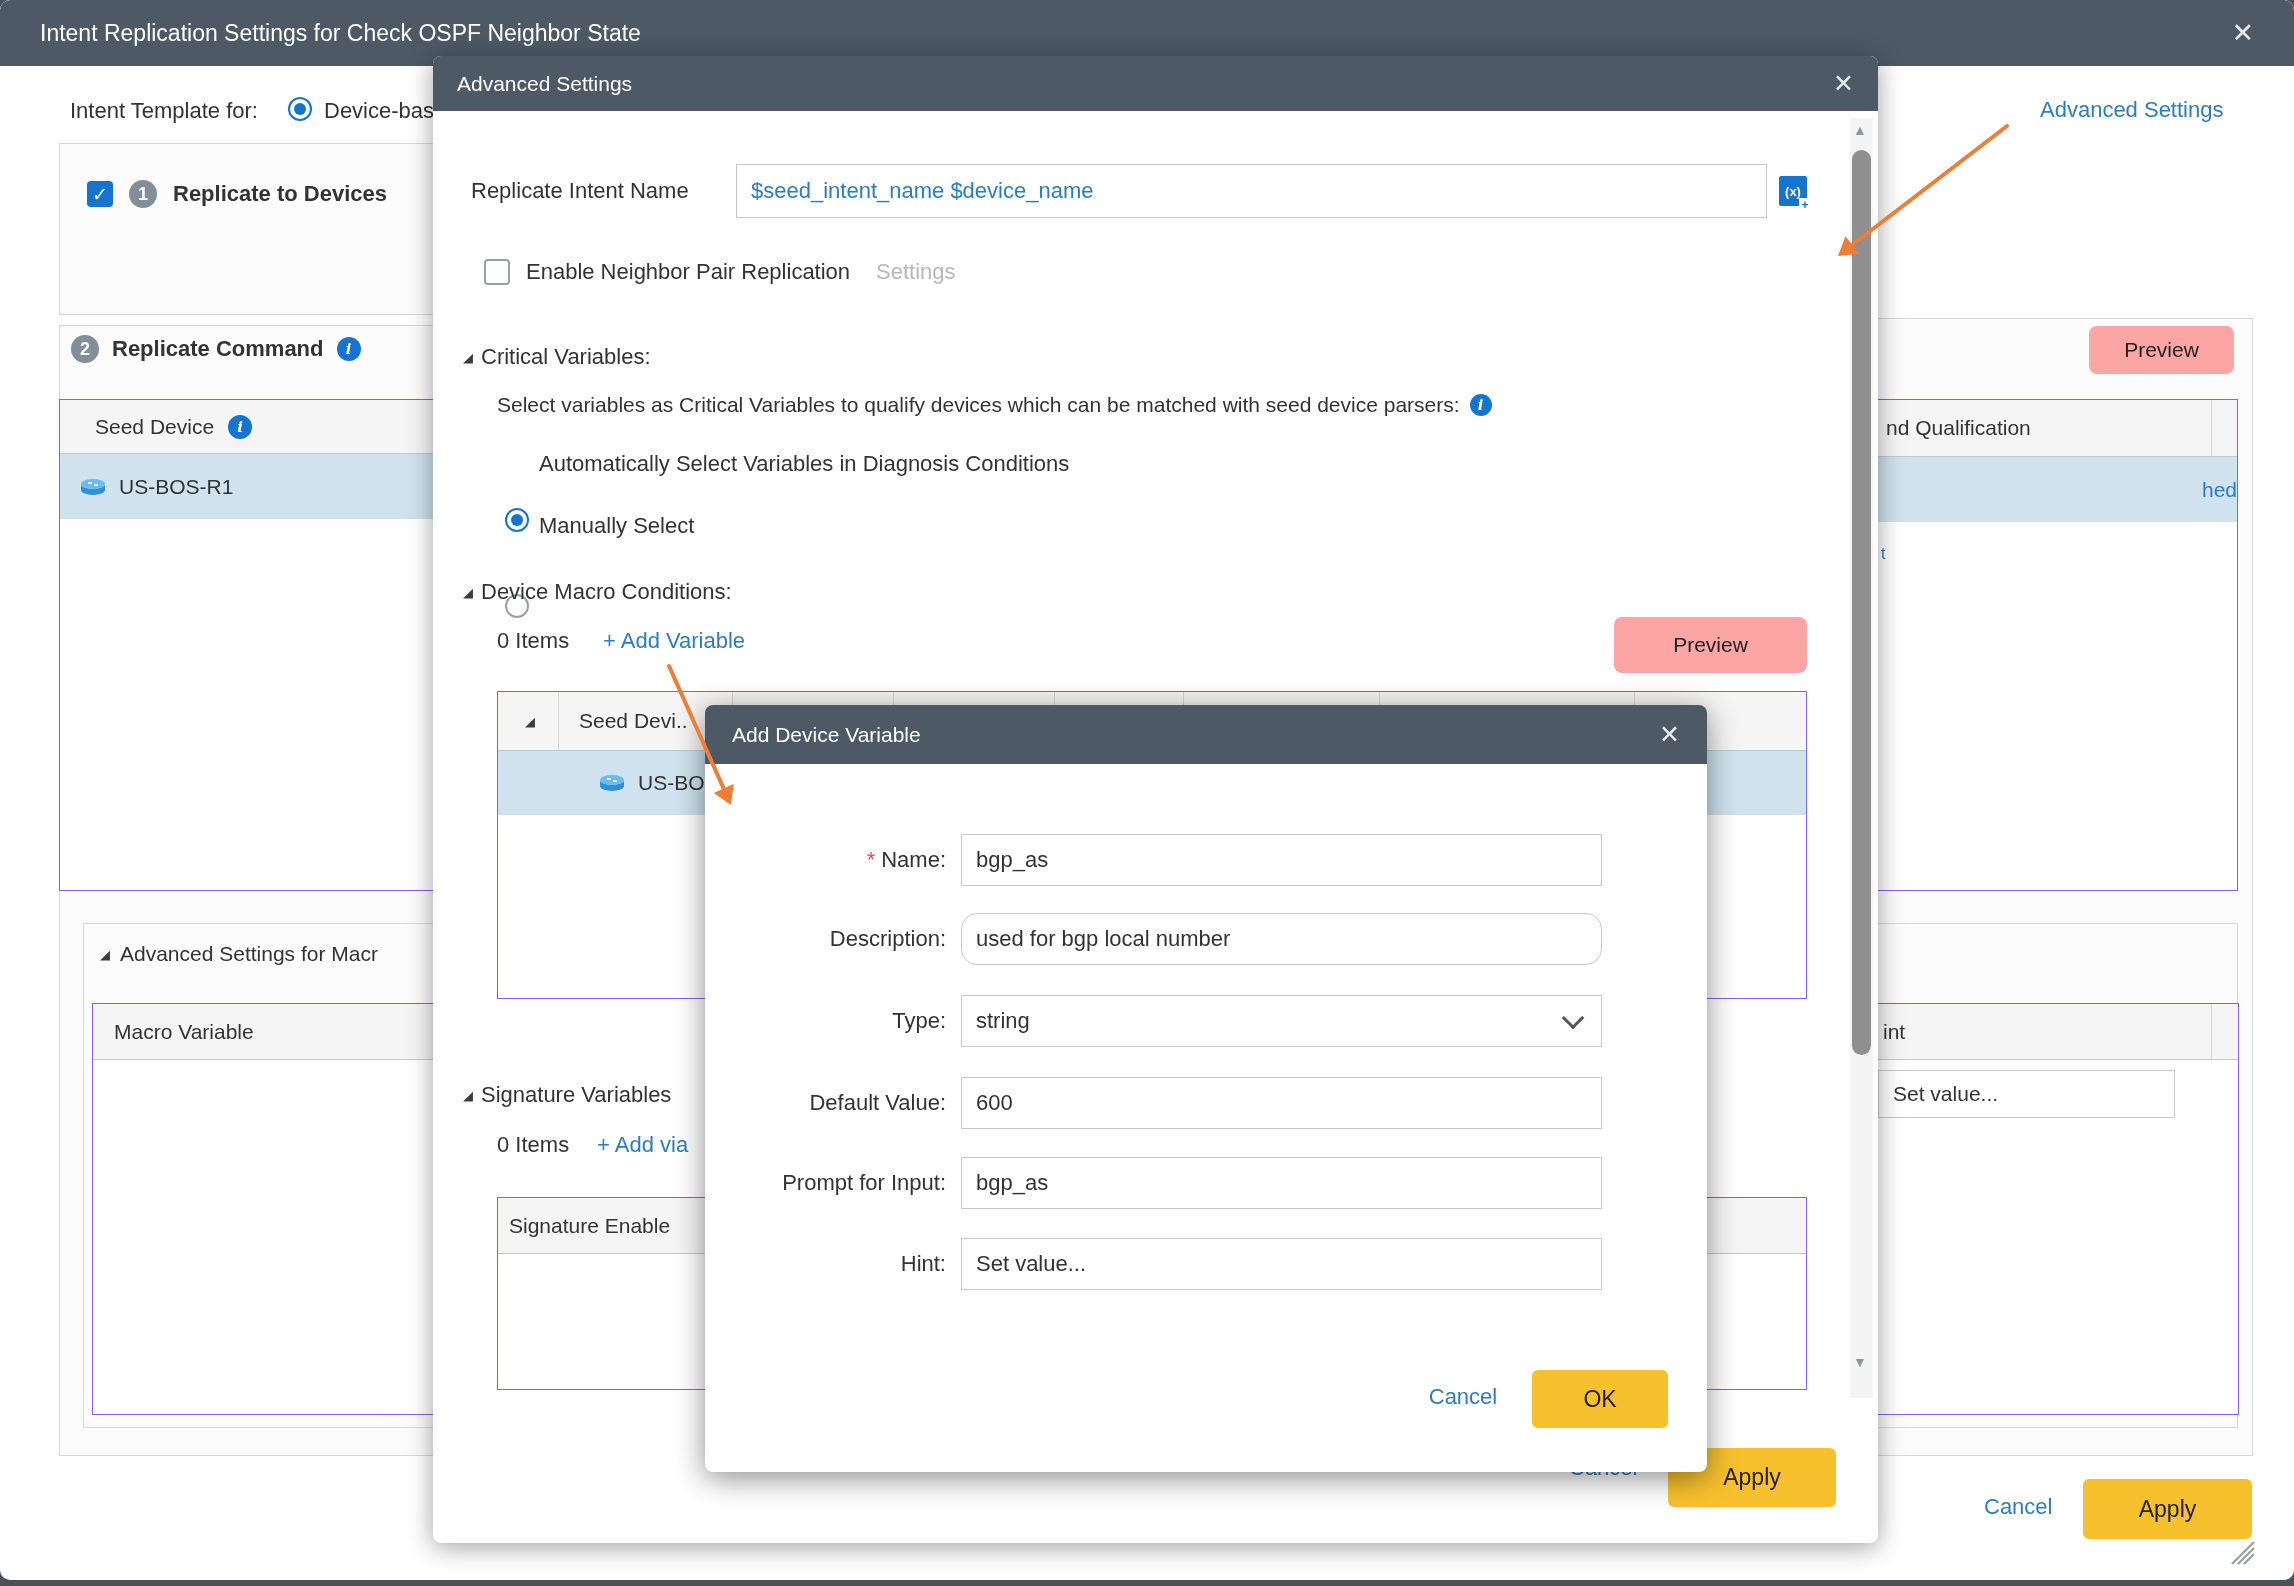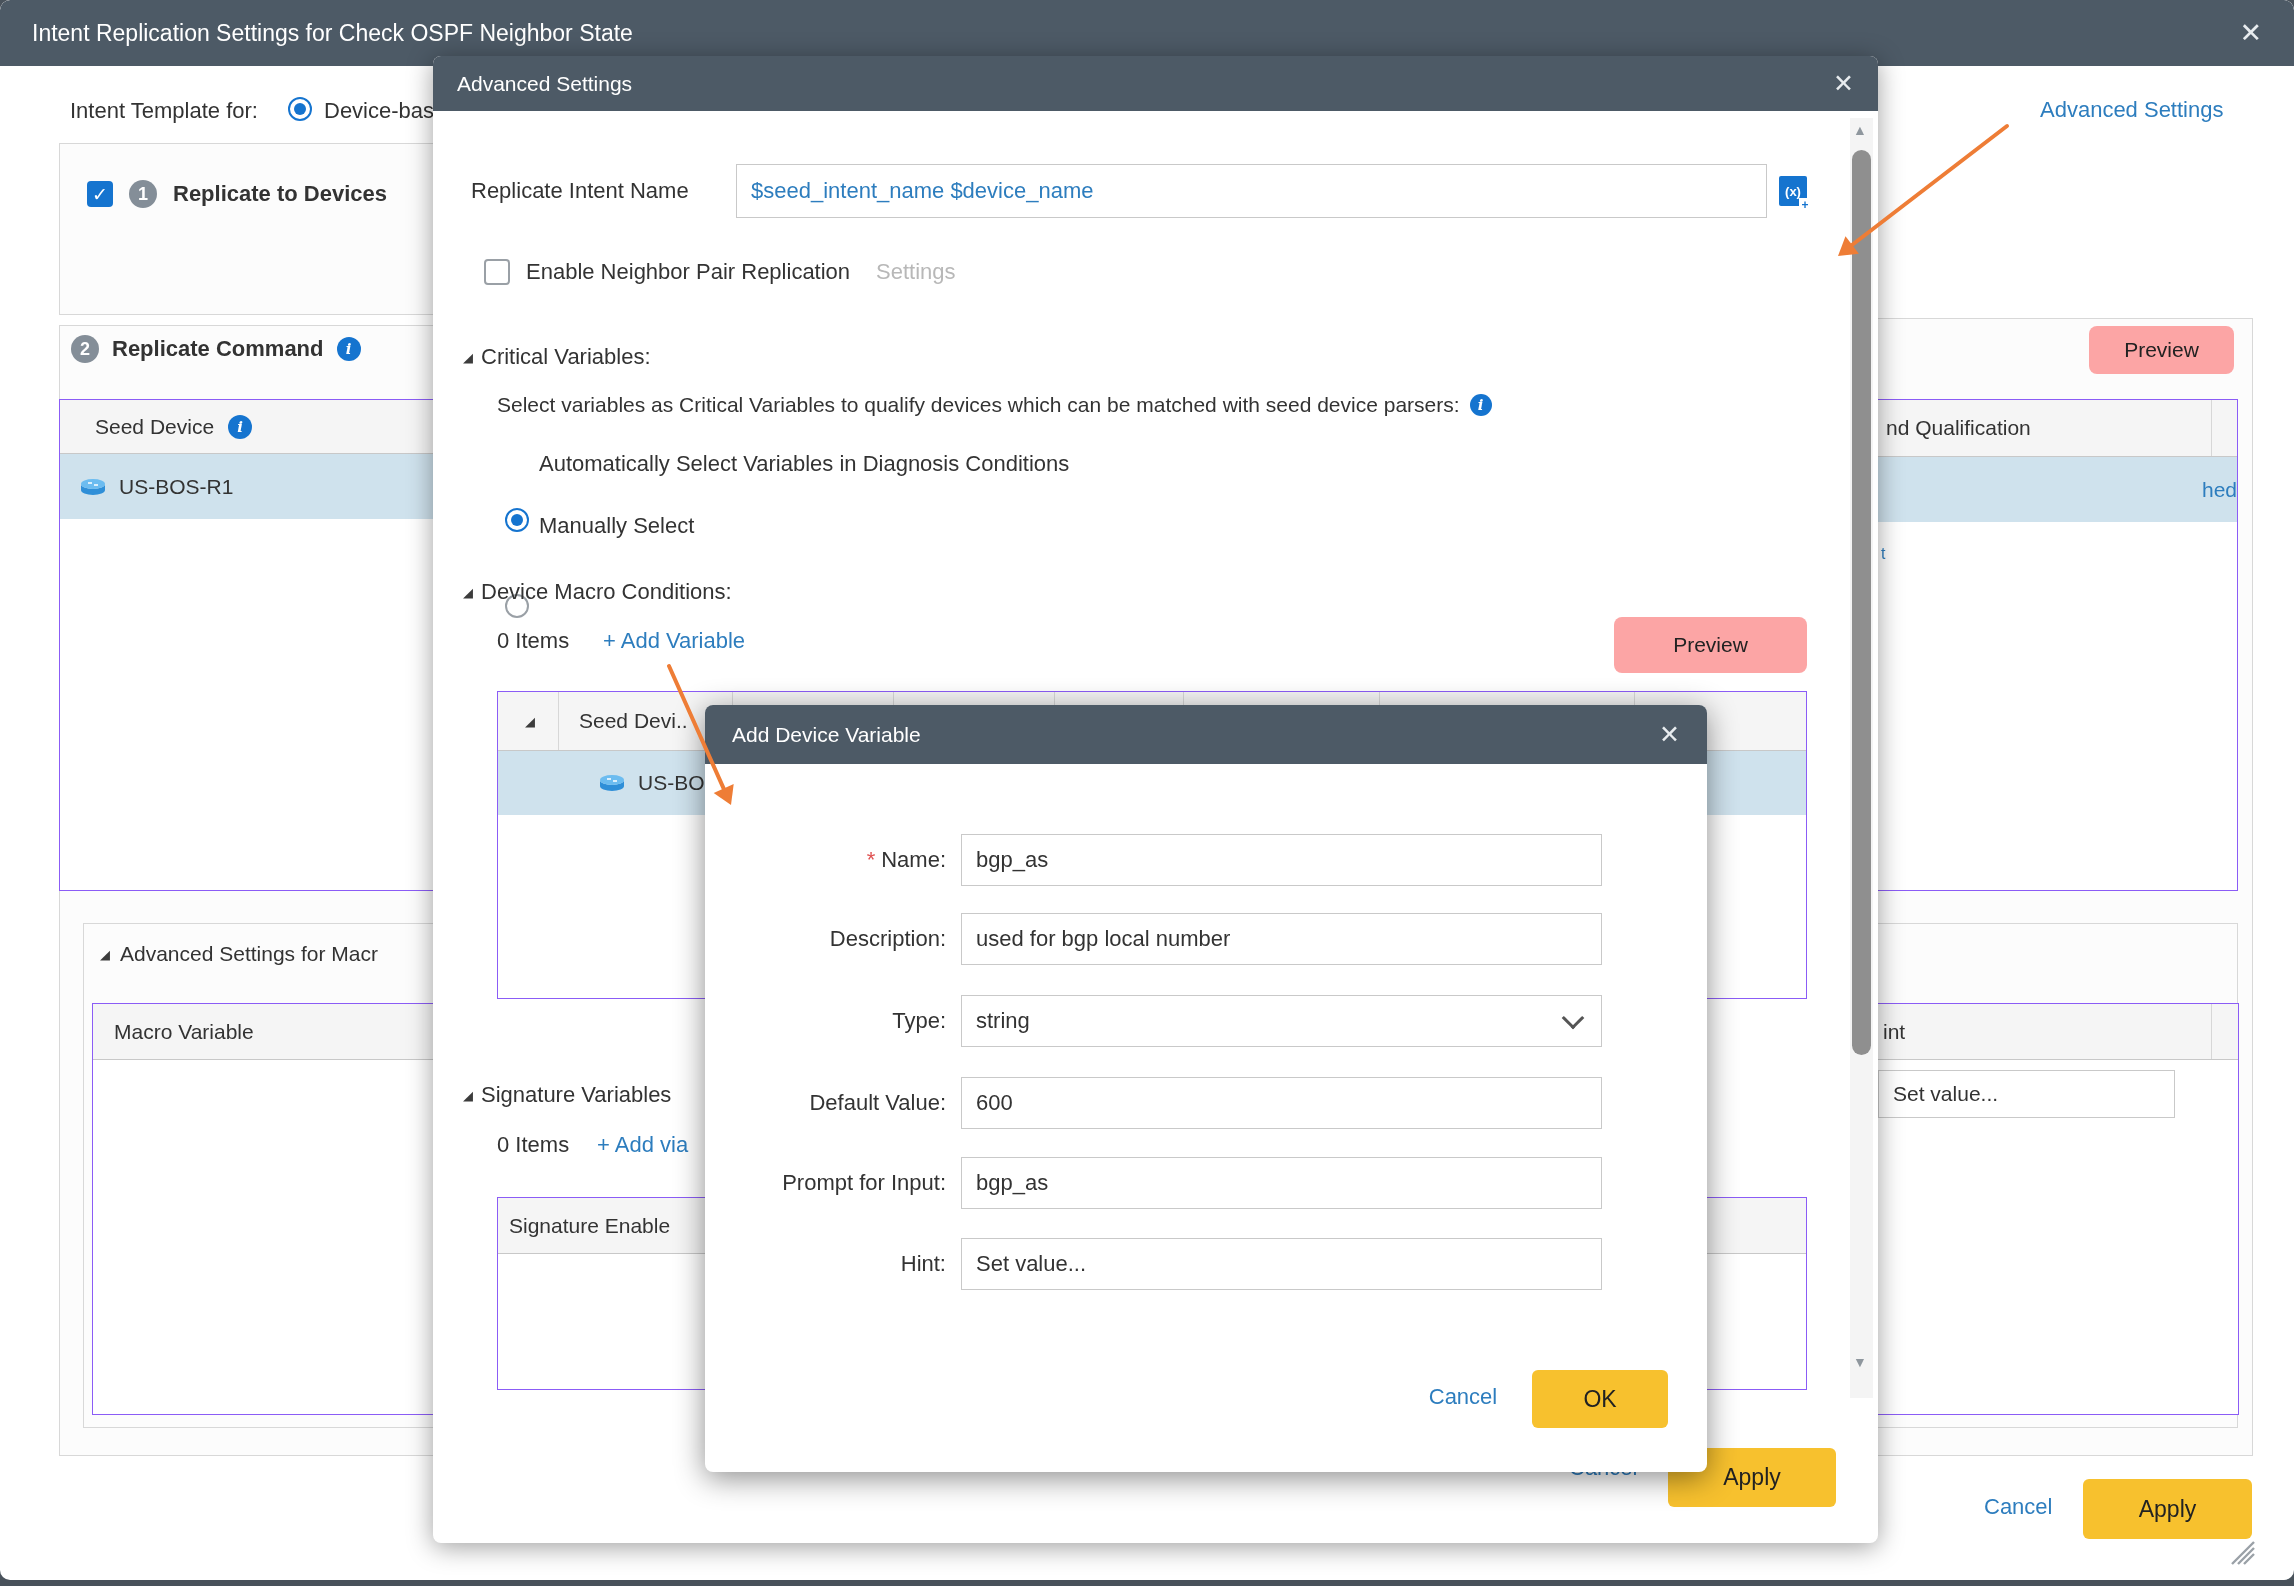--- a/index.html
+++ b/index.html
@@ -35,21 +35,21 @@
   .flexrow{display:flex;align-items:center;}
   .vline{position:absolute;top:0;width:1px;background:#d7d7d7;}
   .chev{width:13px;height:13px;border-right:3px solid #555;border-bottom:3px solid #555;transform:rotate(45deg);}
   .frag{overflow:hidden;white-space:nowrap;}
 </style>
 </head>
 <body>
 
 <div id="window">
 
-  <div class="abs dark-header" style="left:0;top:0;width:2294px;height:66px;padding:0 32px;box-sizing:border-box;border-radius:10px 10px 0 0;">
+  <div class="abs dark-header" style="left:0;top:0;width:2294px;height:66px;padding:0 40px;box-sizing:border-box;border-radius:10px 10px 0 0;">
     <div style="font-size:23px;">Intent Replication Settings for Check OSPF Neighbor State</div>
     <div class="close-x" style="margin-left:auto;">✕</div>
   </div>
 
   <div class="abs" style="left:70px;top:96px;font-size:22px;line-height:30px;">Intent Template for:</div>
   <div class="abs radio sel" style="left:288px;top:97px;"></div>
   <div class="abs frag" style="left:324px;top:96px;width:110px;font-size:22px;line-height:30px;">Device-bas</div>
 
   <div class="abs panel" style="left:59px;top:143px;width:601px;height:172px;">
     <div class="flexrow" style="position:absolute;left:27px;top:36px;gap:16px;">
@@ -237,21 +237,21 @@
       <span class="close-x" style="margin-left:auto;font-size:25px;">✕</span>
     </div>
 
     <div class="abs" style="left:40px;top:129px;width:201px;height:52px;display:flex;align-items:center;justify-content:flex-end;font-size:22px;gap:6px;">
       <span style="color:#e05252;">*</span>
       <span>Name:</span>
     </div>
     <input class="input abs" readonly="" style="left: 256px; top: 129px; width: 641px; height: 52px;" value="bgp_as">
 
     <div class="abs" style="left:40px;top:208px;width:201px;height:52px;display:flex;align-items:center;justify-content:flex-end;font-size:22px;">Description:</div>
-    <input class="input abs" readonly="" style="left: 256px; top: 208px; width: 641px; height: 52px;" value="used for bgp local number">
+    <input class="input abs" readonly="" style="left: 256px; top: 208px; width: 641px; height: 52px; border-radius: 16px;" value="used for bgp local number">
 
     <div class="abs" style="left:40px;top:290px;width:201px;height:52px;display:flex;align-items:center;justify-content:flex-end;font-size:22px;">Type:</div>
     <div class="abs input" style="left:256px;top:290px;width:641px;height:52px;display:flex;align-items:center;">
       <span>string</span>
       <span class="chev" style="margin-left:auto;margin-right:6px;margin-top:-6px;"></span>
     </div>
 
     <div class="abs" style="left:40px;top:372px;width:201px;height:52px;display:flex;align-items:center;justify-content:flex-end;font-size:22px;">Default Value:</div>
     <input class="input abs" readonly="" style="left: 256px; top: 372px; width: 641px; height: 52px;" value="600">
 

